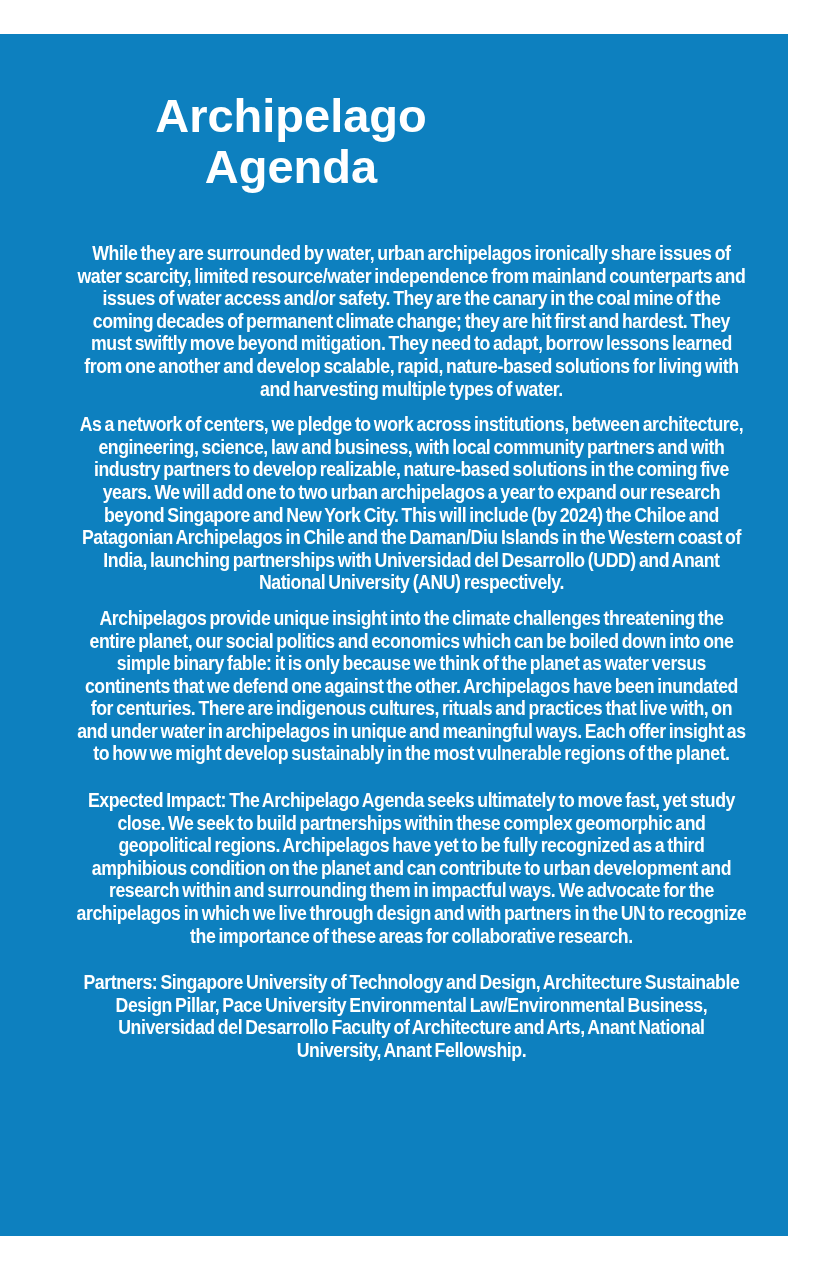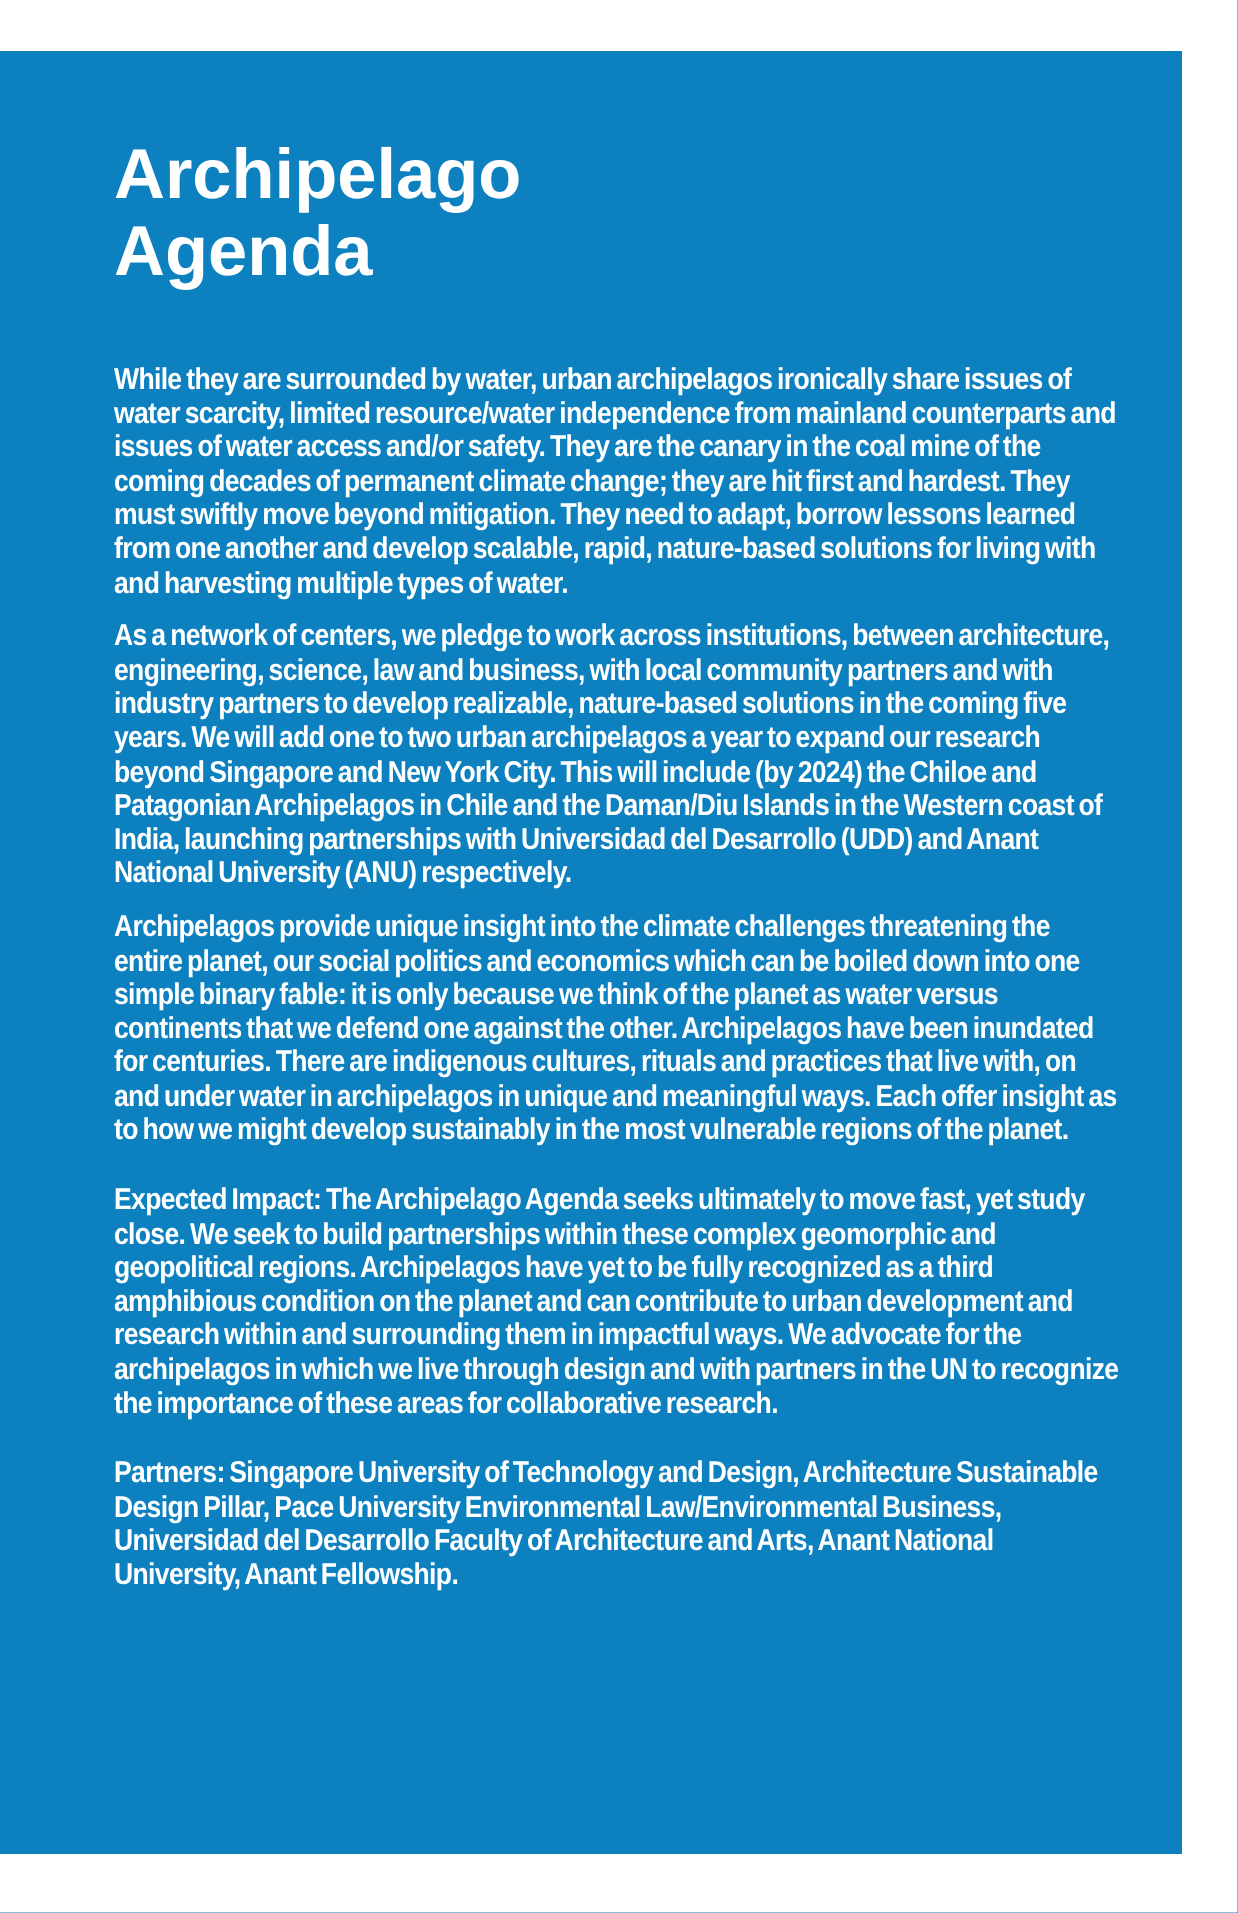--- a/index.html
+++ b/index.html
@@ -16,20 +16,21 @@
   }
   .panel {
     position: absolute;
     left: 0;
     top: 34px;
     width: 788px;
     height: 1202px;
     background: #0d80bf;
     box-sizing: border-box;
     padding: 56px 0 0 76px;
+    text-align: center;
   }
   .doc-title {
     margin: 0 0 50px 0;
     width: 430px;
     font-size: 47px;
     line-height: 51px;
     font-weight: bold;
     color: #ffffff;
     letter-spacing: 0;
   }

